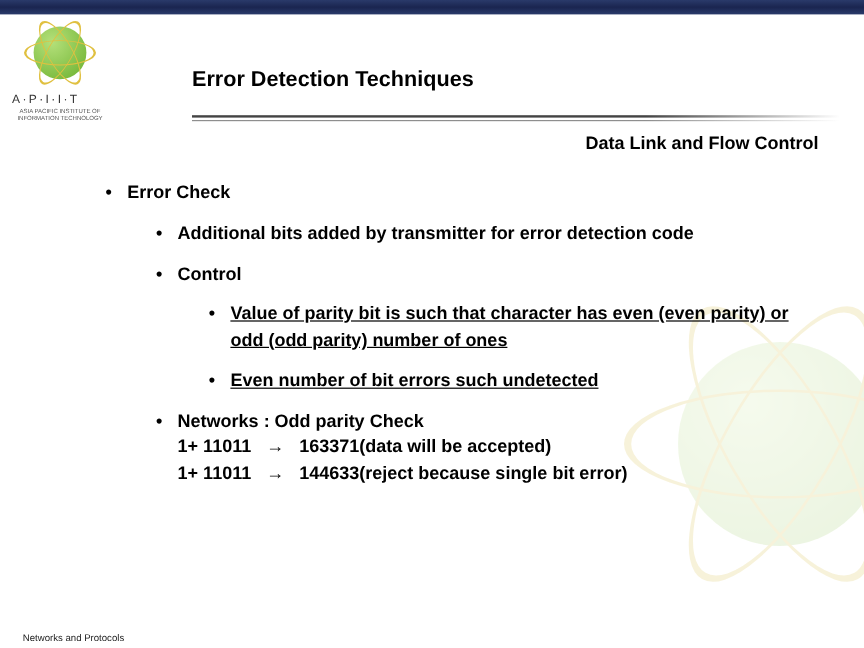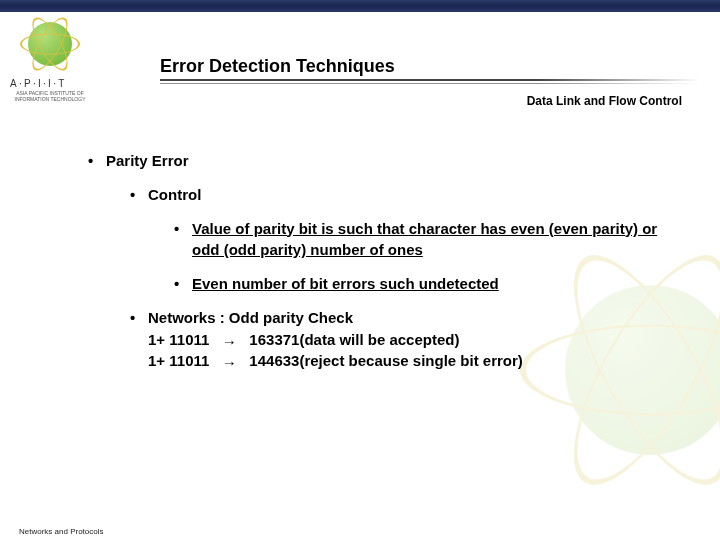--- a/index.html
+++ b/index.html
@@ -62,30 +62,30 @@
   .title-block {
     position: absolute;
     top: 56px;
     left: 160px;
     right: 20px;
   }
   .slide-title {
     font-size: 18px;
     font-weight: bold;
     color: #000;
-    margin-bottom: 2px;
+    margin-bottom: 19px;
   }
   .title-rule {
     height: 2px;
     background: linear-gradient(to right, #444 0%, #444 70%, rgba(68,68,68,0) 100%);
     margin-bottom: 2px;
   }
   .title-rule.thin { height: 1px; opacity: 0.6; }
   .subtitle {
-    font-size: 12px;
+    font-size: 15px;
     font-weight: bold;
     color: #000;
     text-align: right;
     margin-top: 10px;
     margin-right: 18px;
   }
   .content {
     position: absolute;
     top: 150px;
     left: 70px;
@@ -162,22 +162,23 @@
 </div>
 
 <div class="watermark">
   <div class="wm-globe"></div>
   <div class="wm-ring"></div>
   <div class="wm-ring r2"></div>
   <div class="wm-ring r3"></div>
 </div>
 
 <div class="content">
-  <div class="bullet lvl1 dot">Parity Error</div>
+  <div class="bullet lvl1 dot">Error Check</div>
 
+  <div class="bullet lvl2 dot">Additional bits added by transmitter for error detection code</div>
 
   <div class="bullet lvl2 dot">Control</div>
 
   <div class="bullet lvl3 dot">Value of parity bit is such that character has even (even parity) or odd (odd parity) number of ones</div>
 
   <div class="bullet lvl3 dot">Even number of bit errors such undetected</div>
 
   <div class="lvl2 dot">Networks : Odd parity Check</div>
   <div class="lvl2-body">
     <span>1+ 11011</span>

